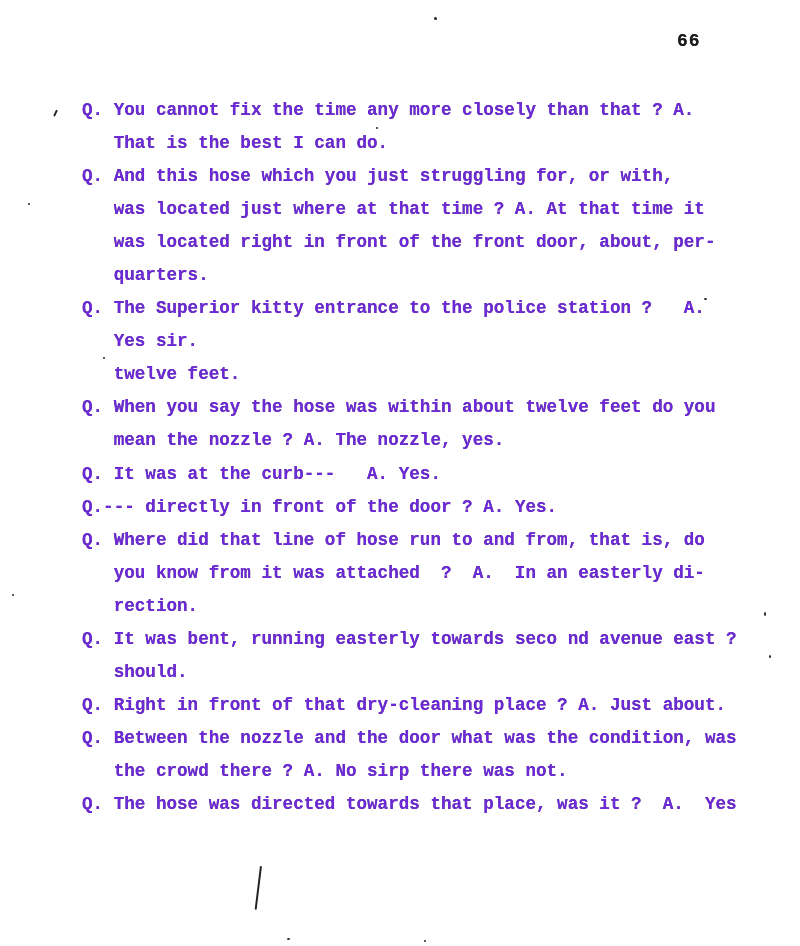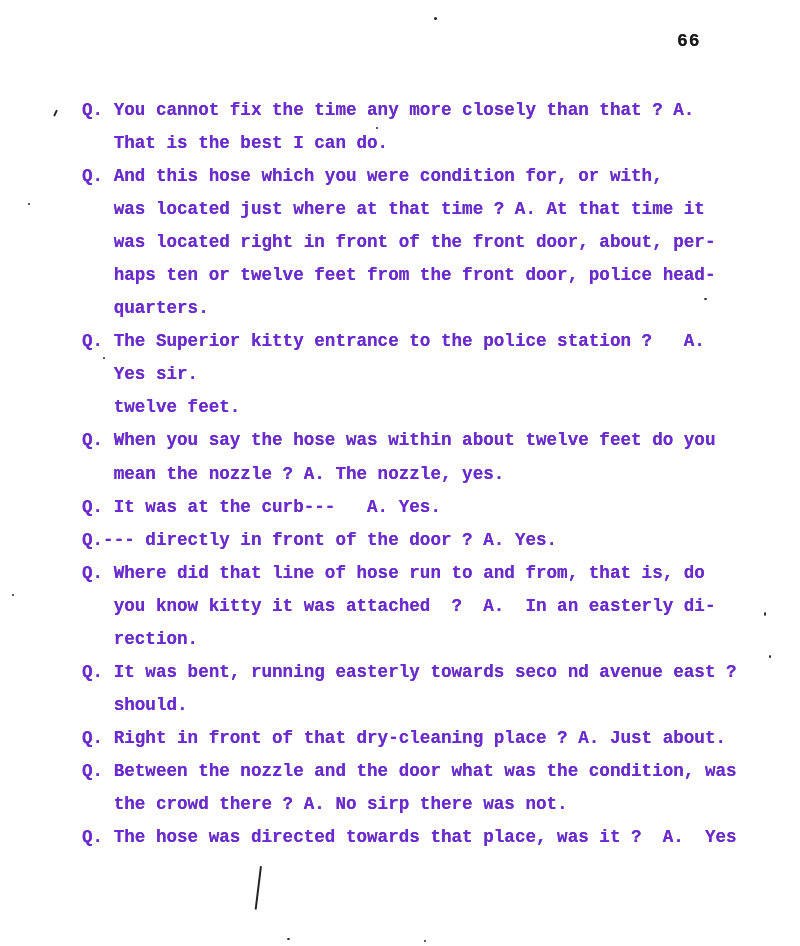--- a/index.html
+++ b/index.html
@@ -53,34 +53,33 @@
   }
 </style>
 </head>
 <body>
 
 <div class="page">
   <div class="page-number">66</div>
   <div class="transcript-body">
       <div class="line question">Q. You cannot fix the time any more closely than that ? A.</div>
       <div class="line continuation">That is the best I can do.</div>
-      <div class="line question">Q. And this hose which you were condition for, or with,</div>
+      <div class="line question">Q. And this hose which you just struggling for, or with,</div>
       <div class="line continuation">was located just where at that time ? A. At that time it</div>
       <div class="line continuation">was located right in front of the front door, about, per-</div>
-      <div class="line continuation">haps ten or twelve feet from the front door, police head-</div>
       <div class="line continuation">quarters.</div>
       <div class="line question">Q. The Superior kitty entrance to the police station ?   A.</div>
       <div class="line continuation">Yes sir.</div>
       <div class="line continuation">twelve feet.</div>
       <div class="line question">Q. When you say the hose was within about twelve feet do you</div>
       <div class="line continuation">mean the nozzle ? A. The nozzle, yes.</div>
       <div class="line question">Q. It was at the curb---   A. Yes.</div>
       <div class="line question">Q.--- directly in front of the door ? A. Yes.</div>
       <div class="line question">Q. Where did that line of hose run to and from, that is, do</div>
-      <div class="line continuation">you know kitty it was attached  ?  A.  In an easterly di-</div>
+      <div class="line continuation">you know from it was attached  ?  A.  In an easterly di-</div>
       <div class="line continuation">rection.</div>
       <div class="line question">Q. It was bent, running easterly towards seco nd avenue east ?</div>
       <div class="line continuation">should.</div>
       <div class="line question">Q. Right in front of that dry-cleaning place ? A. Just about.</div>
       <div class="line question">Q. Between the nozzle and the door what was the condition, was</div>
       <div class="line continuation">the crowd there ? A. No sirp there was not.</div>
       <div class="line question">Q. The hose was directed towards that place, was it ?  A.  Yes</div>
     </div>
 <span class="artifact dot" style="left: 434px; top: 17px; width: 3px; height: 3px;"></span>
     <span class="artifact slash" style="left: 56px; top: 110px; width: 2px; height: 7px; transform: rotate(25deg);"></span>

